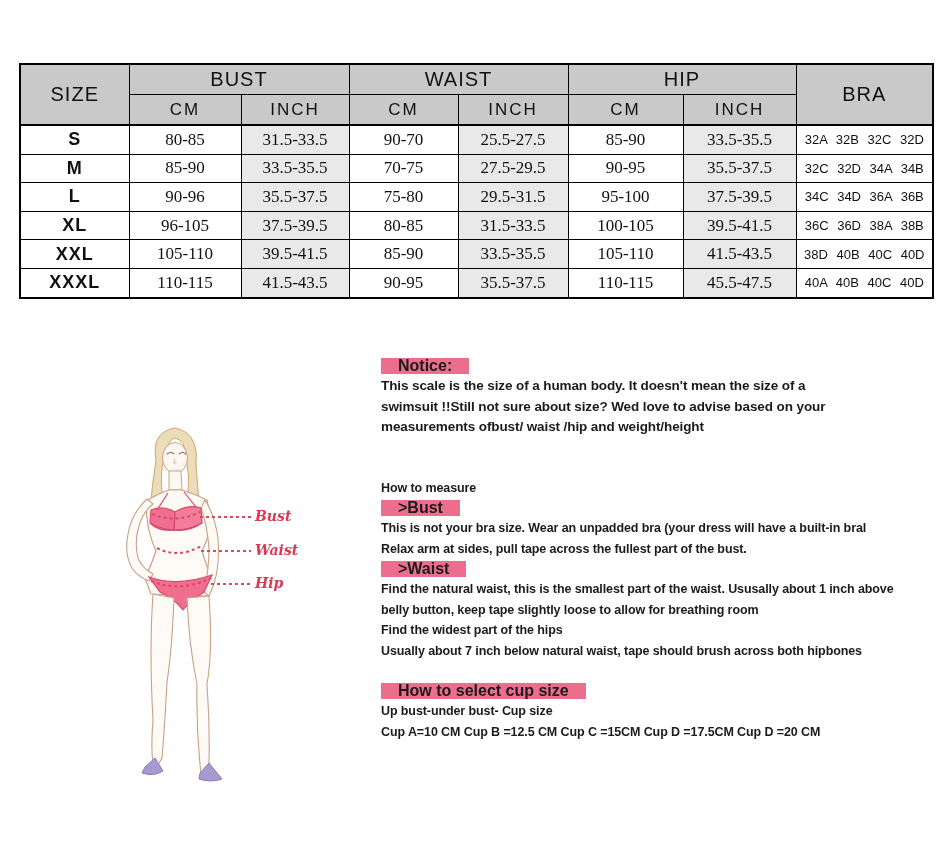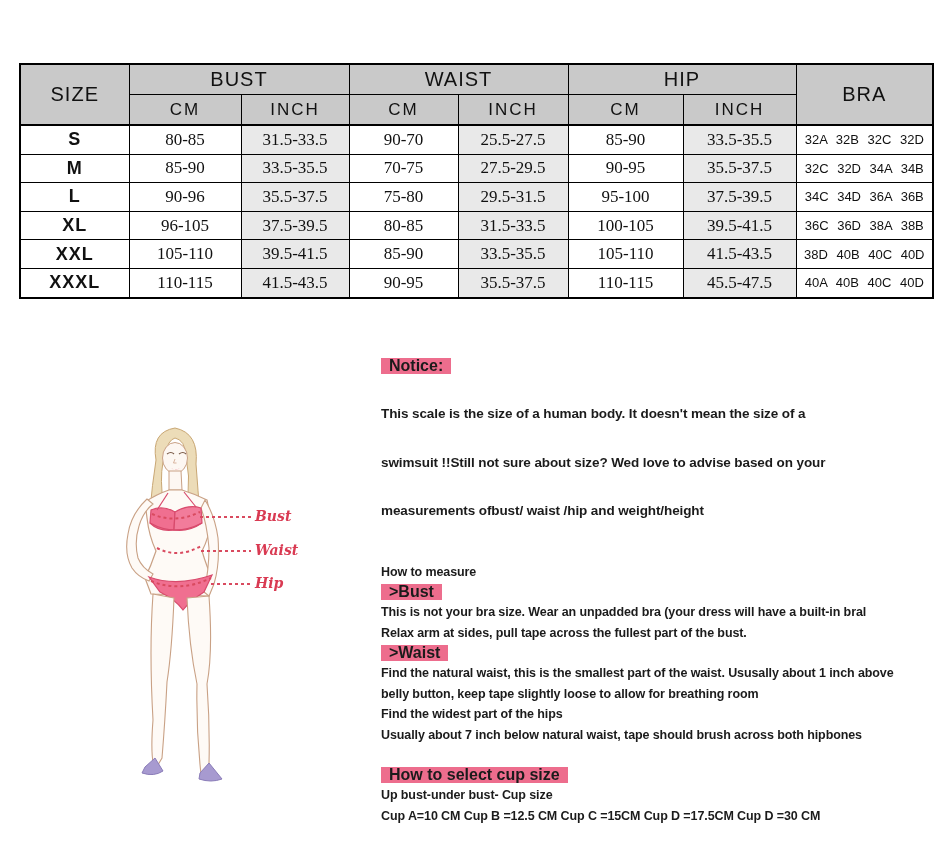--- a/index.html
+++ b/index.html
@@ -26,22 +26,22 @@
 
   
   .figure-wrap{position:absolute;left:105px;top:420px;width:250px;height:400px;}
   .fig-label{font-family:"DejaVu Serif","Liberation Serif",serif;font-style:italic;
              font-weight:bold;font-size:14px;}
 
   
   .notice-col{position:absolute;left:381px;top:356px;width:552px;
               font-family:"Liberation Sans",sans-serif;font-weight:bold;color:#1b1b1b;}
   .ln{font-size:12.5px;line-height:20.5px;letter-spacing:-0.1px;}
-  .ln-lg{font-size:13.5px;line-height:20.5px;margin-top:28px;}
-  .hl{display:inline-block;background:#ed6d8d;color:#1b1b1b;padding:0 8px;
+  .ln-lg{font-size:13.5px;line-height:20.5px;}
+  .hl{display:inline-block;background:#ed6d8d;color:#1b1b1b;padding:0 17px;
       line-height:16px;margin:2px 0;}
   .gap{height:20px;}
 </style>
 </head>
 <body>
 
 <div class="page">
 
   <div class="chart-wrap">
     <table class="size-chart">
@@ -196,16 +196,16 @@
     <div class="ln">This is not your bra size. Wear an unpadded bra (your dress will have a built-in bral</div>
     <div class="ln">Relax arm at sides, pull tape across the fullest part of the bust.</div>
     <div><span class="hl">&gt;Waist</span></div>
     <div class="ln">Find the natural waist, this is the smallest part of the waist. Ususally about 1 inch above</div>
     <div class="ln">belly button, keep tape slightly loose to allow for breathing room</div>
     <div class="ln">Find the widest part of the hips</div>
     <div class="ln">Usually about 7 inch below natural waist, tape should brush across both hipbones</div>
     <div class="gap"></div>
     <div><span class="hl">How to select cup size</span></div>
     <div class="ln">Up bust-under bust- Cup size</div>
-    <div class="ln">Cup A=10 CM Cup B =12.5 CM Cup C =15CM Cup D =17.5CM Cup D =30 CM</div>
+    <div class="ln">Cup A=10 CM Cup B =12.5 CM Cup C =15CM Cup D =17.5CM Cup D =20 CM</div>
   </div>
 
 </div>
 
 </body></html>

